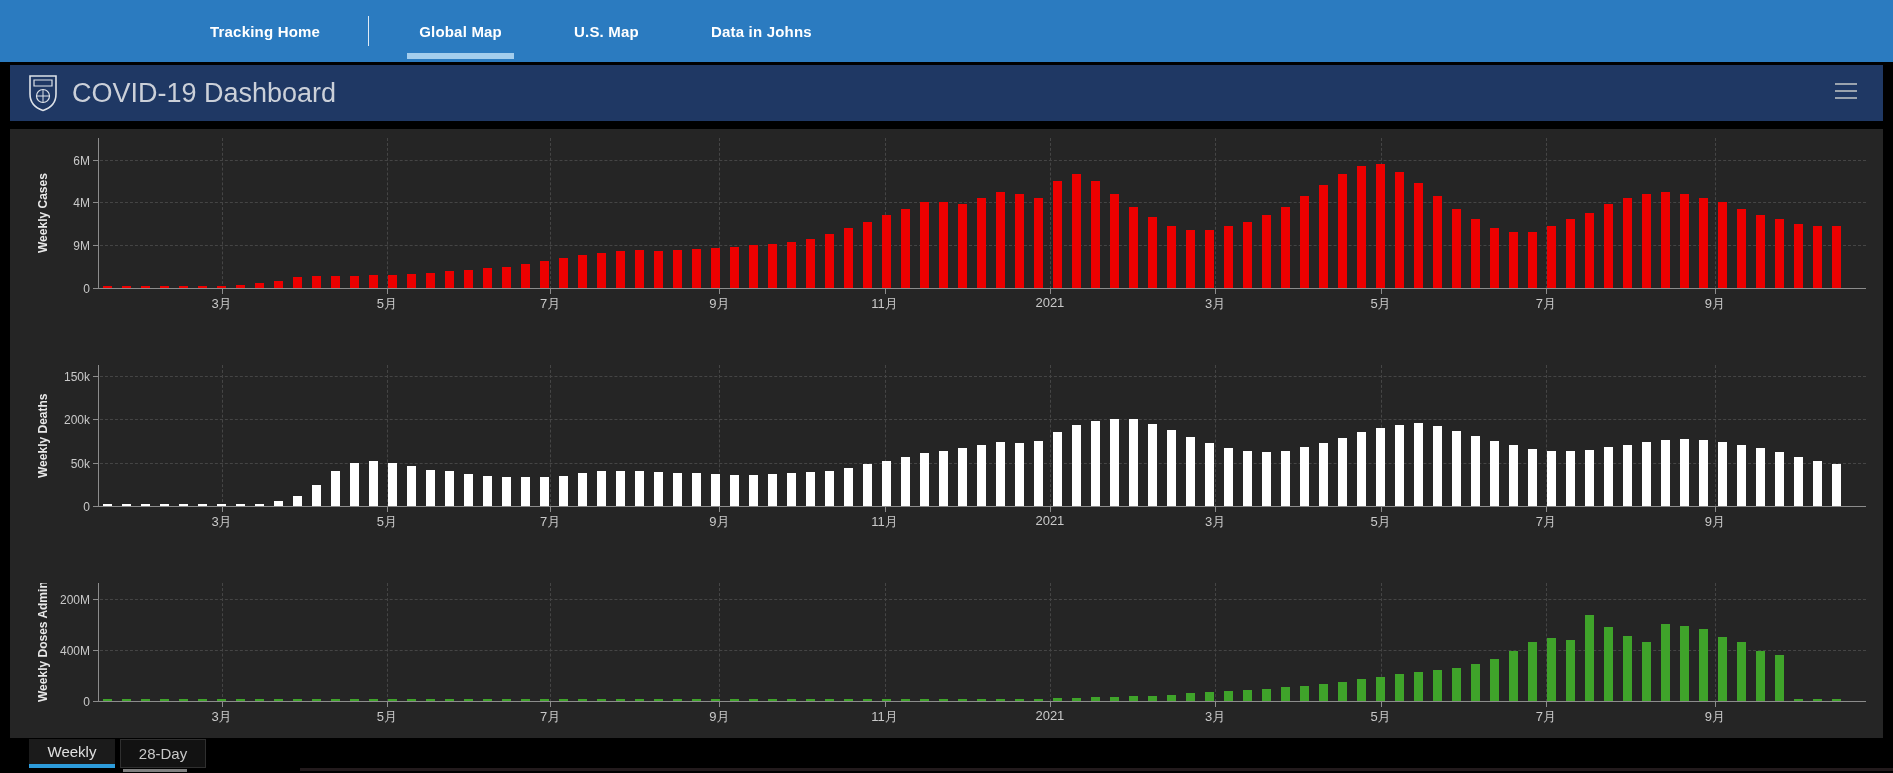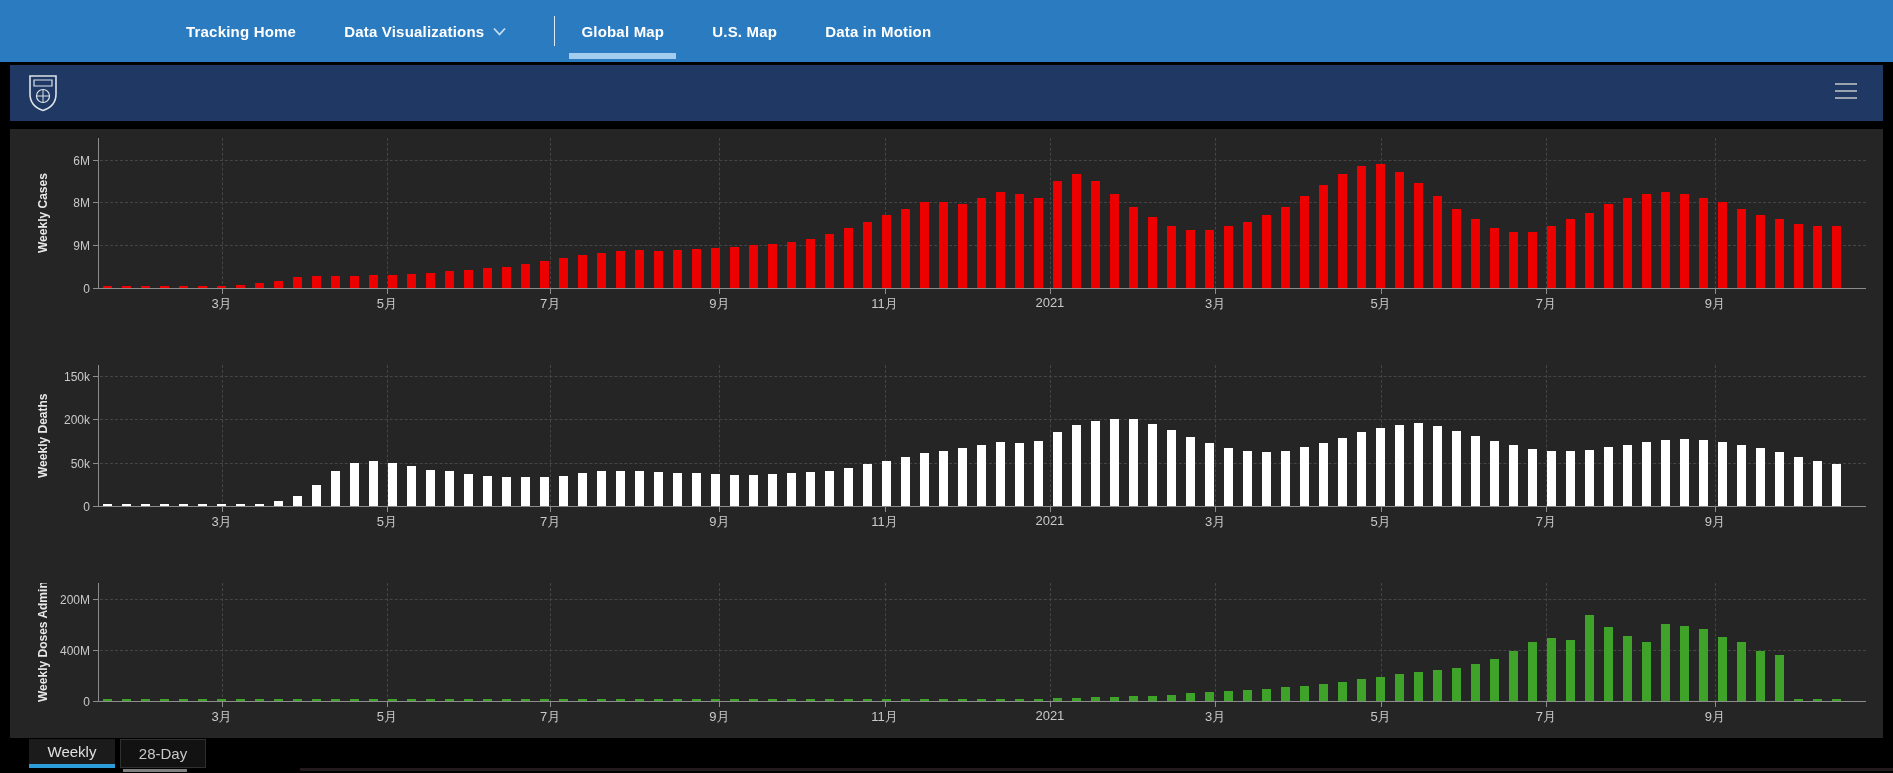--- a/index.html
+++ b/index.html
@@ -10,20 +10,21 @@
   }
   
   .topnav{
     height:62px;background:#2B7BC0;display:flex;align-items:center;
     padding-left:186px;box-sizing:border-box;
   }
   .nav-item{
     position:relative;color:#fff;font-size:15px;font-weight:700;
     margin-right:48px;height:55px;display:flex;align-items:center;cursor:pointer;
     letter-spacing:.2px;
+    margin-left:24px;
   }
   .nav-item .chev{margin-left:9px;display:flex;align-items:center;}
   .nav-item.active .nav-underline{
     position:absolute;left:-12px;right:-12px;bottom:0;height:6px;background:#A3CDED;
   }
   .nav-divider{width:1px;height:30px;background:rgba(255,255,255,.85);margin:0 26px 0 0;}
   
   .dash-header{
     margin:3px 10px 0;height:56px;background:#1F3864;display:flex;align-items:center;
     padding:0 18px;box-sizing:border-box;position:relative;
@@ -83,71 +84,64 @@
   .scroll-nub{position:absolute;left:113px;top:31px;width:64px;height:3px;background:#7F7F7F;}
   .bottom-strip{position:absolute;left:290px;right:0;top:30px;height:3px;background:#221A1C;}
 </style>
 </head>
 <body>
 
 <nav class="topnav">
   <div class="nav-item">
     <span>Tracking Home</span>
   </div>
-  <div class="nav-item">
-    <span>Data Visualizations</span>
-    <span class="chev">
-      <svg width="13" height="9" viewBox="0 0 13 9">
-          <polyline points="1,1.5 6.5,7.5 12,1.5" fill="none" stroke="#C5DFF3" stroke-width="1.8"></polyline>
-        </svg>
-    </span>
-  </div>
   <div class="nav-divider"></div>
   <div class="nav-item active">
     <span>Global Map</span>
     <span class="nav-underline"></span>
   </div>
   <div class="nav-item">
     <span>U.S. Map</span>
   </div>
   <div class="nav-item">
-    <span>Data in Motion</span>
+    <span>Data in Johns</span>
   </div>
 </nav>
 
 <header class="dash-header">
   <span class="jhu-logo">
     <svg width="30" height="38" viewBox="0 0 30 38">
       <path d="M2 2 H28 V20 C28 30 21 34.5 15 36.5 C9 34.5 2 30 2 20 Z" fill="none" stroke="#DDE2E8" stroke-width="1.6"></path>
       <path d="M6 6 H24 V12 H6 Z" fill="none" stroke="#DDE2E8" stroke-width="1.2"></path>
       <circle cx="15" cy="22" r="6.5" fill="none" stroke="#DDE2E8" stroke-width="1.2"></circle>
       <line x1="8.5" y1="22" x2="21.5" y2="22" stroke="#DDE2E8" stroke-width="1"></line>
       <line x1="15" y1="15.5" x2="15" y2="28.5" stroke="#DDE2E8" stroke-width="1"></line>
     </svg>
   </span>
   <div class="title-wrap">
+    <span class="dash-title">COVID-19 Dashboard</span>
   </div>
   <div class="hamburger">
     <span></span>
       <span></span>
       <span></span>
   </div>
 </header>
 
 <main class="panel">
   <section class="chart chart0">
     <div class="ytitle centered">Weekly Cases</div>
     <div class="plot">
         <div class="ytick-label" style="bottom: -7px;">0</div>
         <div class="ytick-mark" style="bottom: 0px;"></div>
         <div class="hgrid" style="bottom: 42.8369px;"></div>
         <div class="ytick-label" style="bottom: 35.8369px;">9M</div>
         <div class="ytick-mark" style="bottom: 42.8369px;"></div>
         <div class="hgrid" style="bottom: 85.6738px;"></div>
-        <div class="ytick-label" style="bottom: 78.6738px;">8M</div>
+        <div class="ytick-label" style="bottom: 78.6738px;">4M</div>
         <div class="ytick-mark" style="bottom: 85.6738px;"></div>
         <div class="hgrid" style="bottom: 128.511px;"></div>
         <div class="ytick-label" style="bottom: 121.511px;">6M</div>
         <div class="ytick-mark" style="bottom: 128.511px;"></div>
         <div class="vgrid" style="left: 123.5px;"></div>
         <div class="xtick-mark" style="left: 123.5px;"></div>
         <div class="vgrid" style="left: 288.8px;"></div>
         <div class="xtick-mark" style="left: 288.8px;"></div>
         <div class="vgrid" style="left: 452.2px;"></div>
         <div class="xtick-mark" style="left: 452.2px;"></div>

